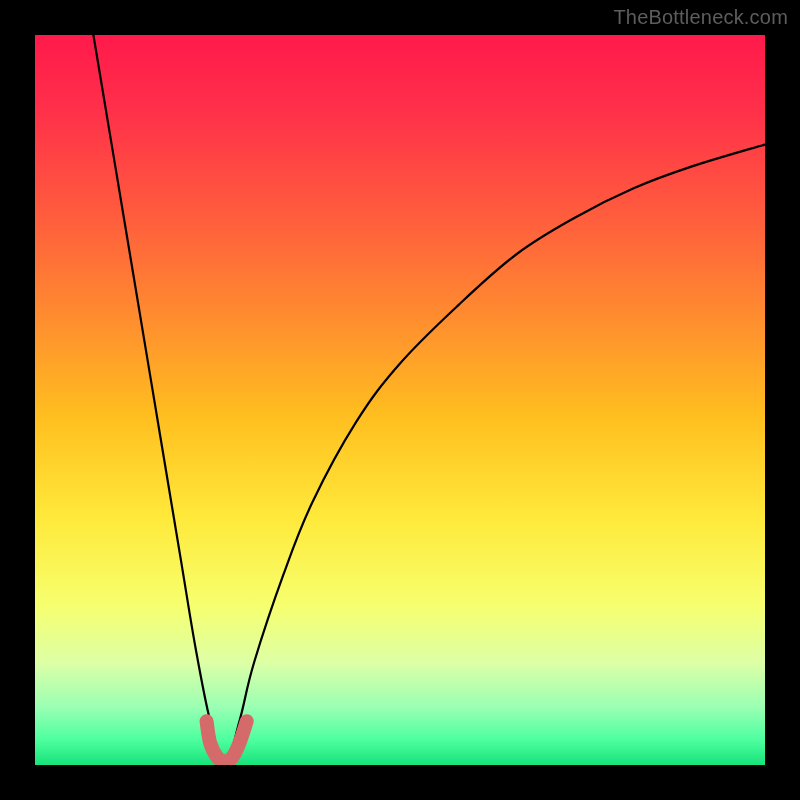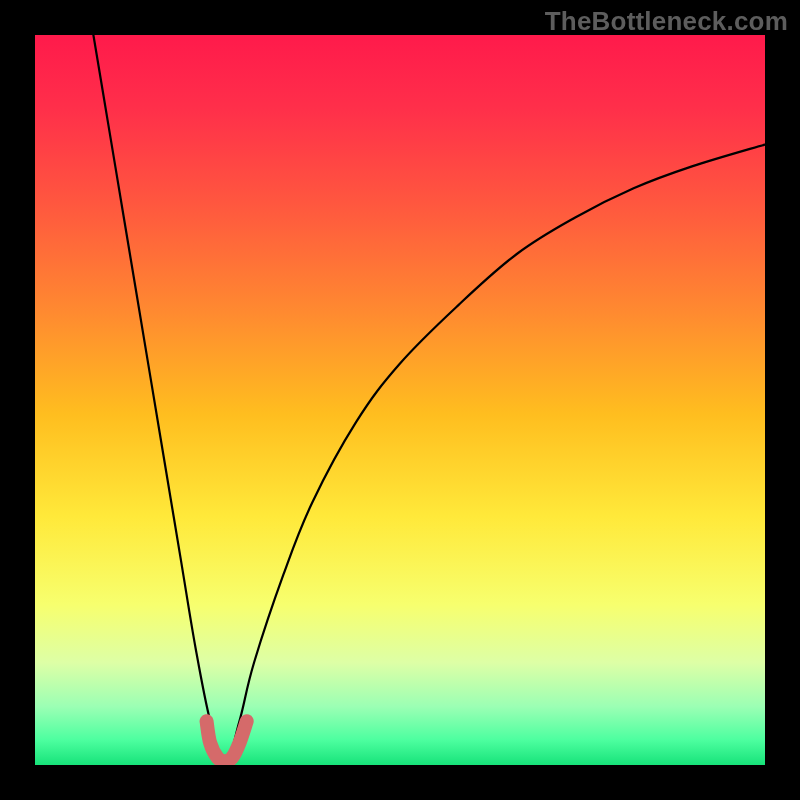--- a/index.html
+++ b/index.html
@@ -1,20 +1,20 @@
 <!DOCTYPE html>
 <html><head>
 <meta charset="utf-8">
 <style>
   html,body{margin:0;padding:0;width:800px;height:800px;background:#000;overflow:hidden;font-family:Arial,Helvetica,sans-serif}
   .frame{position:absolute;left:0;top:0;width:800px;height:800px;background:#000}
   .plot{position:absolute;left:35px;top:35px;width:730px;height:730px;overflow:hidden}
   .grad{position:absolute;left:0;top:0;width:730px;height:730px}
   svg.curve{position:absolute;left:0;top:0;width:730px;height:730px;pointer-events:none}
-  .watermark{position:absolute;top:6px;right:12px;color:#5d5d5d;font-size:26px;font-weight:700;letter-spacing:.2px}
+  .watermark{position:absolute;top:6px;right:12px;color:#5d5d5d;font-size:20px;font-weight:400;letter-spacing:.2px}
 </style>
 </head>
 <body>
 
 <div class="frame">
   <div class="watermark">TheBottleneck.com</div>
   <div class="plot">
     <svg class="grad" viewBox="0 0 730 730" preserveAspectRatio="none">
       <defs>
         <linearGradient id="bg" x1="0" y1="0" x2="0" y2="1">

